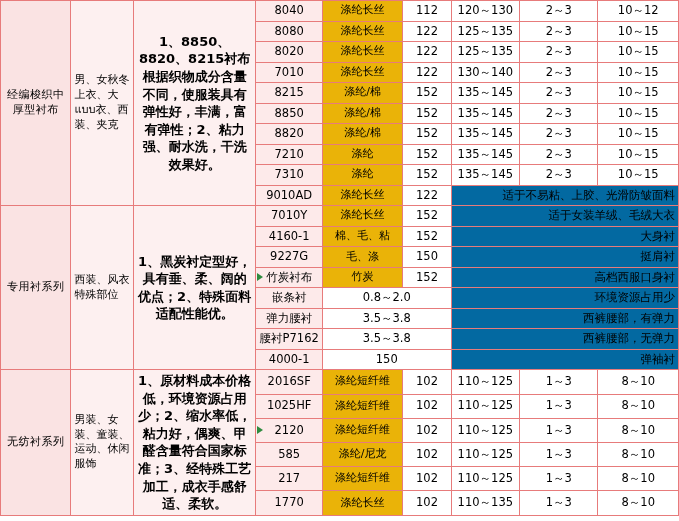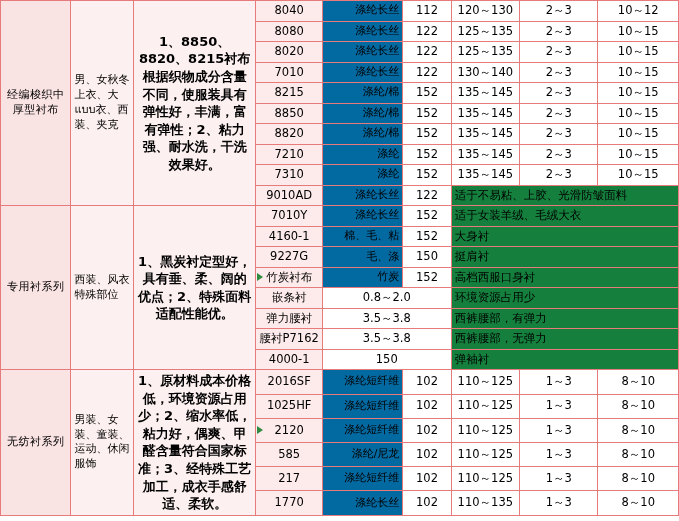--- a/index.html
+++ b/index.html
@@ -60,33 +60,33 @@
     font-weight: bold;
   }
   .code-cell {
     background: #fdeaea;
     text-align: center;
     font-size: 11.5px;
     position: relative;
     margin-left: 12px;
   }
   .mat-cell {
+    background: #eab308;
+    text-align: center;
+    font-size: 11px;
+    margin-left: 33px;
+  }
+  .num-cell {
+    background: #ffffff;
+    text-align: center;
+    font-size: 11.5px;
+  }
+  .merge-cell {
     background: #0369a1;
     text-align: right;
-    font-size: 11px;
-    margin-left: 33px;
-  }
-  .num-cell {
-    background: #ffffff;
-    text-align: center;
-    font-size: 11.5px;
-  }
-  .merge-cell {
-    background: #15803d;
-    text-align: left;
     font-size: 11.5px;
   }
   .tri {
     position: absolute;
     left: 1px;
     top: 50%;
     margin-top: -4px;
     width: 0;
     height: 0;
     border-left: 6px solid #2e8b3f;

